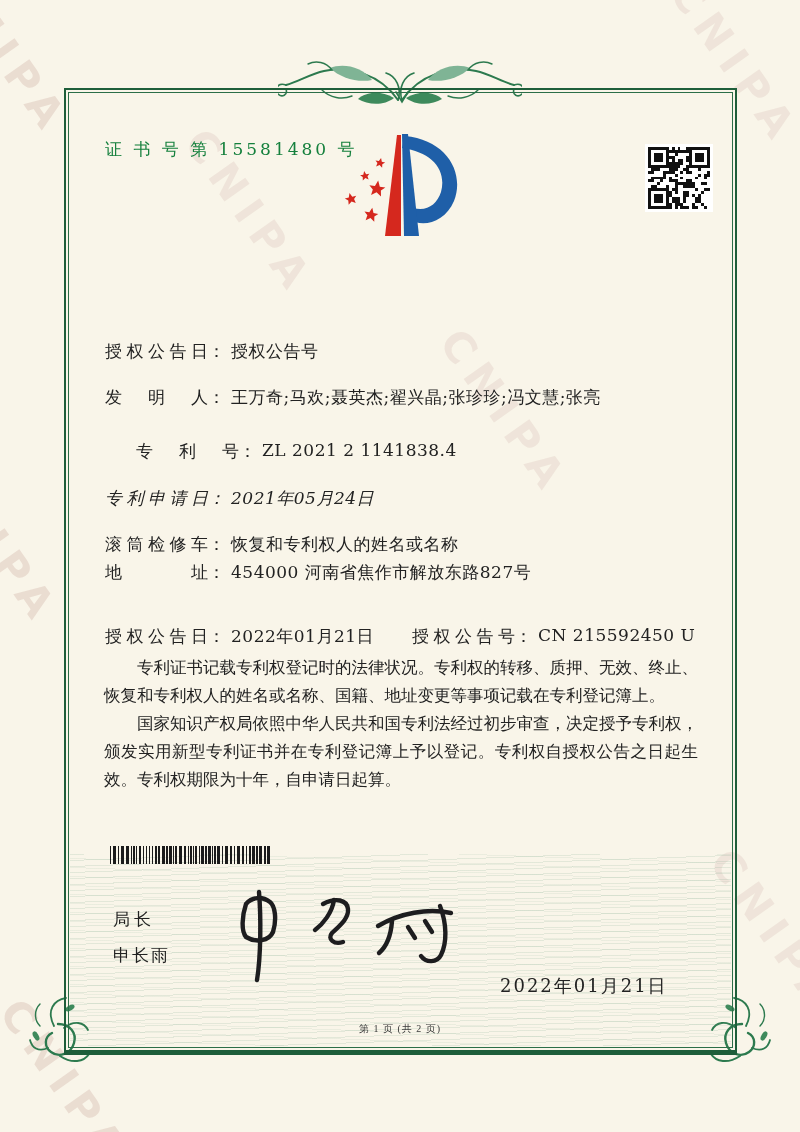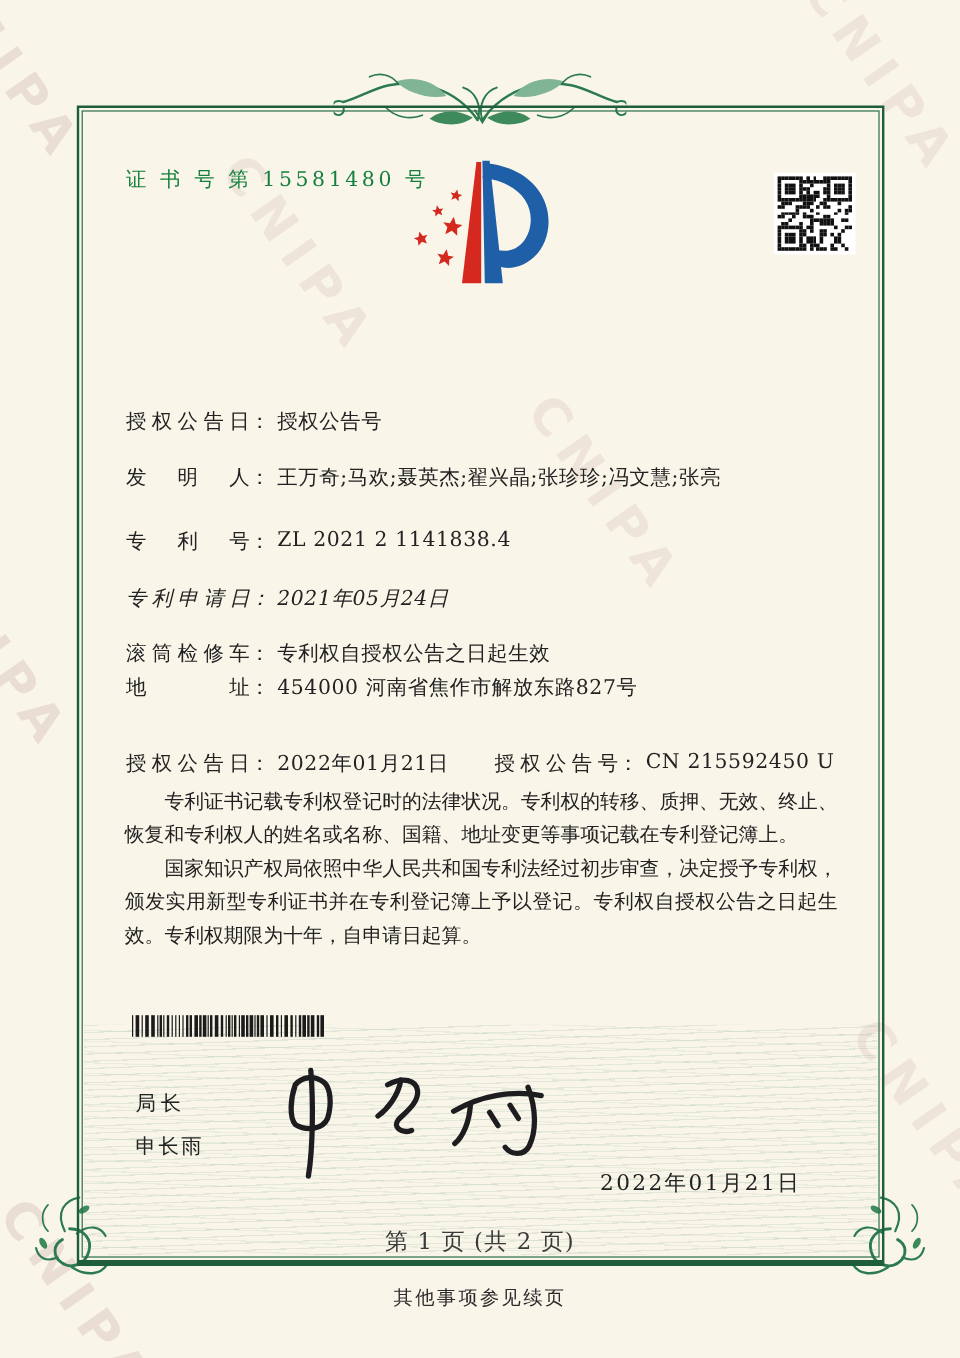--- a/index.html
+++ b/index.html
@@ -74,21 +74,21 @@
     position:absolute;left:104px;top:654px;width:594px;
     font-size:16.5px;line-height:28px;color:#222;text-align:justify;
   }
   .paras p{margin:0;text-indent:2em;}
   .barcode{position:absolute;left:110px;top:846px;width:212px;height:18px;display:flex;align-items:stretch;}
   .barcode i{display:block;background:#1b1b1b;}
   .sig-title{position:absolute;left:113px;top:908px;font-size:17px;letter-spacing:4px;font-family:"DejaVu Sans","Liberation Sans",sans-serif;color:#222;}
   .sig-name{position:absolute;left:113px;top:944px;font-size:17px;letter-spacing:2px;font-family:"DejaVu Sans","Liberation Sans",sans-serif;color:#222;}
   .sig-script{position:absolute;left:228px;top:886px;}
   .issue-date{position:absolute;left:500px;top:974px;font-size:18px;letter-spacing:2px;color:#222;}
-  .page-num{position:absolute;left:0;top:1022px;width:100%;text-align:center;font-size:19px;color:#3a3a3a;letter-spacing:1px;}
+  .page-num{position:absolute;left:0;top:1022px;width:100%;text-align:center;font-size:10px;color:#3a3a3a;letter-spacing:1px;font-family:Liberation Serif, serif;}
   .cont-note{position:absolute;left:0;top:1072px;width:100%;text-align:center;font-size:16px;color:#2b2b2b;letter-spacing:2px;}
   .ornament{position:absolute;pointer-events:none;}
 </style>
 </head>
 <body>
 
 <div class="page">
 
   <div class="wm" style="left:-30px;top:-40px;">CNIPA</div>
   <div class="wm light" style="left:700px;top:-30px;">CNIPA</div>
@@ -611,28 +611,28 @@
   </div>
 
 
   <div class="fields">
     <div class="frow" style="top:340px;">
       <span class="flabel">授权公告日</span><span class="fcolon">：</span><span class="fvalue">授权公告号</span>
     </div>
     <div class="frow" style="top:386px;">
       <span class="flabel">发明人</span><span class="fcolon">：</span><span class="fvalue">王万奇;马欢;聂英杰;翟兴晶;张珍珍;冯文慧;张亮</span>
     </div>
-    <div class="frow" style="top:440px;">
+    <div class="frow" style="top:440px;margin-left:31px;">
       <span class="flabel">专利号</span><span class="fcolon">：</span><span class="fvalue">ZL 2021 2 1141838.4</span>
     </div>
     <div class="frow" style="top:487px;font-style:italic;">
       <span class="flabel">专利申请日</span><span class="fcolon">：</span><span class="fvalue">2021年05月24日</span>
     </div>
     <div class="frow" style="top:533px;">
-      <span class="flabel">滚筒检修车</span><span class="fcolon">：</span><span class="fvalue">专利权自授权公告之日起生效</span>
+      <span class="flabel">滚筒检修车</span><span class="fcolon">：</span><span class="fvalue">恢复和专利权人的姓名或名称</span>
     </div>
     <div class="frow" style="top:561px;">
       <span class="flabel">地址</span><span class="fcolon">：</span><span class="fvalue">454000 河南省焦作市解放东路827号</span>
     </div>
     <div class="frow" style="top:625px;">
       <span class="flabel">授权公告日</span><span class="fcolon">：</span><span class="fvalue">2022年01月21日</span><span class="pair2"><span class="flabel">授权公告号</span><span class="fcolon">：</span><span class="fvalue">CN 215592450 U</span></span>
     </div>
   </div>
 
   <div class="paras">
@@ -705,15 +705,14 @@
       <path d="M212,20 C219,38 219,57 213,69 C209,77 198,77 193,70"></path>
       <path d="M180,41 L187,52"></path>
       <path d="M197,35 L204,46"></path>
     </g>
   </svg>
 
   <div class="issue-date">2022年01月21日</div>
 
   <div class="page-num">第 1 页 (共 2 页)</div>
 
-  <div class="cont-note">其他事项参见续页</div>
 
 </div>
 
 </body></html>

